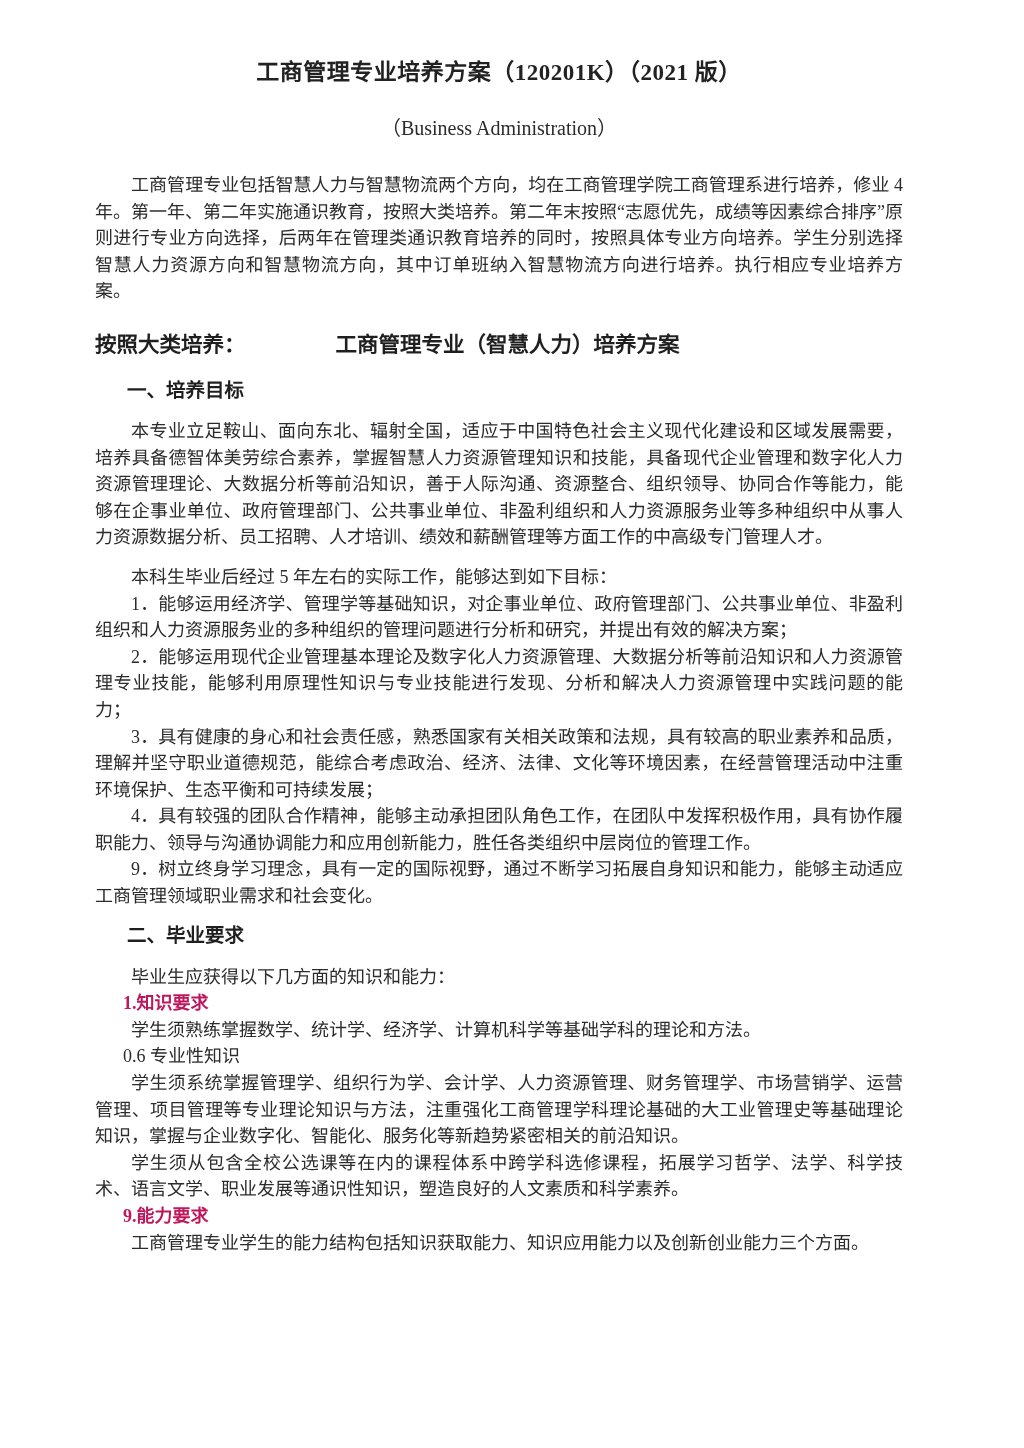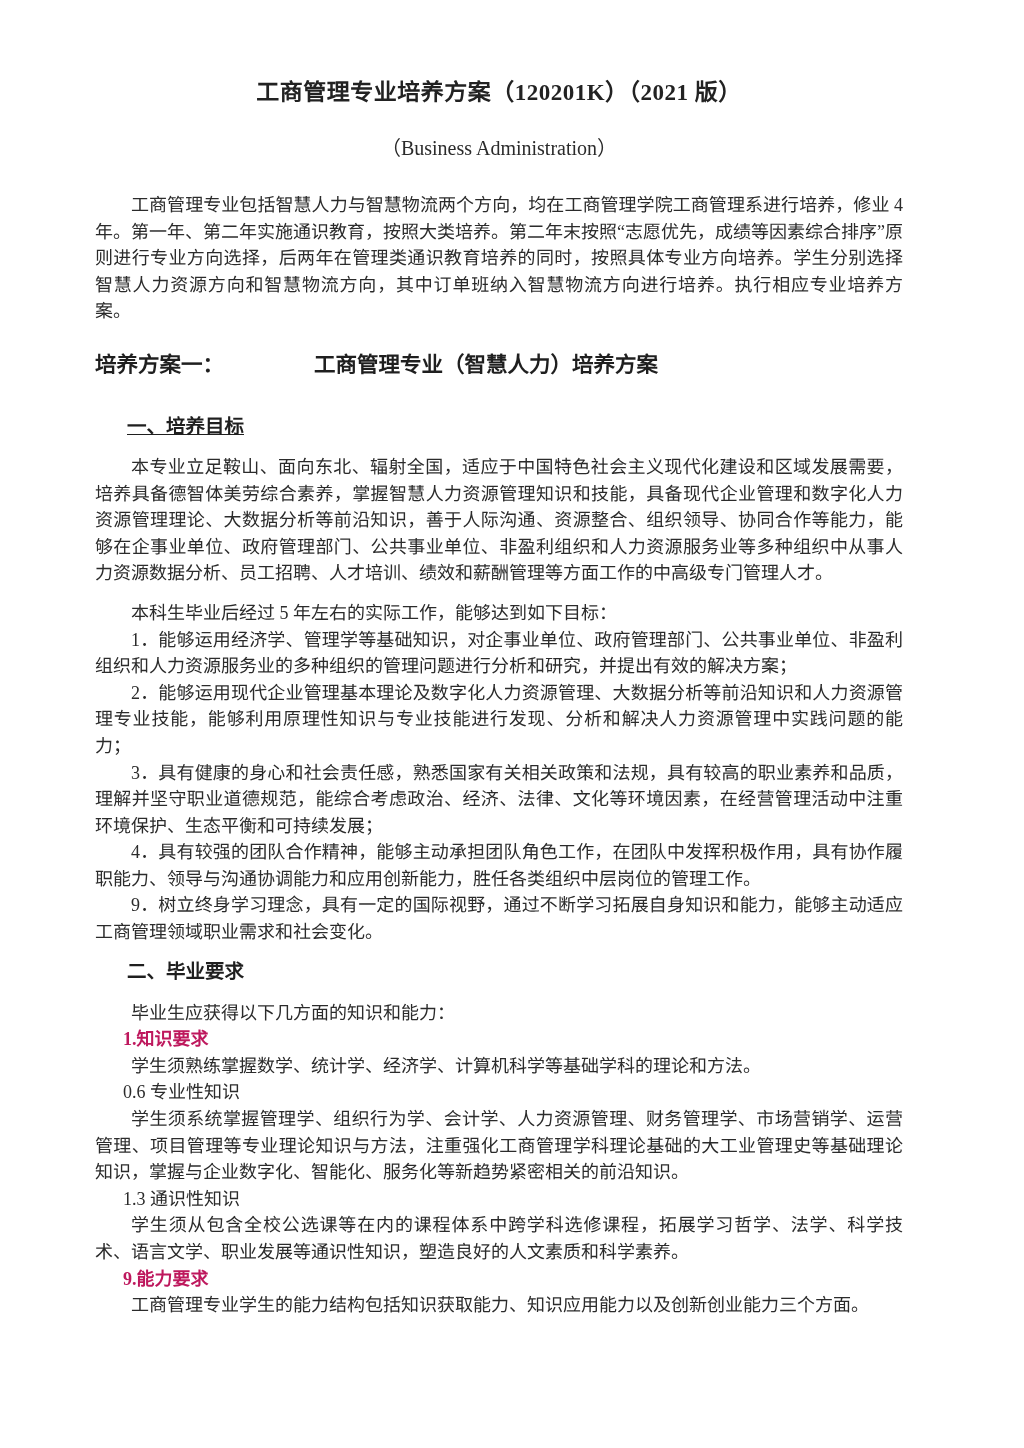--- a/index.html
+++ b/index.html
@@ -8,21 +8,21 @@
     width: 1024px;
     height: 1448px;
     font-family: "Liberation Serif", "DejaVu Serif", serif;
     color: #2b2b2b;
     overflow: hidden;
   }
   .page {
     width: 997px;
     height: 1448px;
     background: #ffffff;
-    padding: 78px 94px 0 95px;
+    padding: 58px 94px 0 95px;
     overflow: hidden;
   }
   .doc-title {
     text-align: center;
     font-size: 23px;
     font-weight: bold;
     line-height: 30px;
     letter-spacing: 0.5px;
     color: #222;
   }
@@ -54,21 +54,21 @@
   }
   .plan-label { margin-right: 90px; }
   h3.sec-heading {
     font-family: "Liberation Sans", "DejaVu Sans", sans-serif;
     font-weight: bold;
     font-size: 19.5px;
     line-height: 27px;
     padding-left: 32px;
     color: #1f1f1f;
   }
-  .sec1-heading { margin-top: 32px; text-decoration: underline; }
+  .sec1-heading { margin-top: 16px; }
   .sec2-heading { margin-top: 12px; }
   .p-overview { margin-top: 14px; }
   .p-lead { margin-top: 13px; }
   .p-lead2 { margin-top: 15px; }
   p.bold-label {
     font-size: 18px;
     line-height: 26.6px;
     font-weight: bold;
     text-indent: 1.55em;
     color: #be185d;
@@ -87,21 +87,21 @@
 
   <h1 class="doc-title">工商管理专业培养方案（120201K）（2021 版）</h1>
 
   <h2 class="doc-subtitle">（Business Administration）</h2>
 
   <div class="intro-wrap">
     <p class="body">工商管理专业包括智慧人力与智慧物流两个方向，均在工商管理学院工商管理系进行培养，修业 4 年。第一年、第二年实施通识教育，按照大类培养。第二年末按照“志愿优先，成绩等因素综合排序”原则进行专业方向选择，后两年在管理类通识教育培养的同时，按照具体专业方向培养。学生分别选择智慧人力资源方向和智慧物流方向，其中订单班纳入智慧物流方向进行培养。执行相应专业培养方案。</p>
   </div>
 
   <div class="plan-heading">
-    <span class="plan-label">培养方案一：</span><span>工商管理专业（智慧人力）培养方案</span>
+    <span class="plan-label">按照大类培养：</span><span>工商管理专业（智慧人力）培养方案</span>
   </div>
 
   <div>
     <h3 class="sec-heading sec1-heading">一、培养目标</h3>
 
     <p class="body p-overview">本专业立足鞍山、面向东北、辐射全国，适应于中国特色社会主义现代化建设和区域发展需要，培养具备德智体美劳综合素养，掌握智慧人力资源管理知识和技能，具备现代企业管理和数字化人力资源管理理论、大数据分析等前沿知识，善于人际沟通、资源整合、组织领导、协同合作等能力，能够在企事业单位、政府管理部门、公共事业单位、非盈利组织和人力资源服务业等多种组织中从事人力资源数据分析、员工招聘、人才培训、绩效和薪酬管理等方面工作的中高级专门管理人才。</p>
 
     <p class="body p-lead">本科生毕业后经过 5 年左右的实际工作，能够达到如下目标：</p>
 
     <p class="body">1．能够运用经济学、管理学等基础知识，对企事业单位、政府管理部门、公共事业单位、非盈利组织和人力资源服务业的多种组织的管理问题进行分析和研究，并提出有效的解决方案；</p>
@@ -116,20 +116,19 @@
 
     <p class="body p-lead2">毕业生应获得以下几方面的知识和能力：</p>
 
     <p class="bold-label">1.知识要求</p>
 
     <p class="body">学生须熟练掌握数学、统计学、经济学、计算机科学等基础学科的理论和方法。</p>
 
     <p class="sub-label">0.6 专业性知识</p>
     <p class="body">学生须系统掌握管理学、组织行为学、会计学、人力资源管理、财务管理学、市场营销学、运营管理、项目管理等专业理论知识与方法，注重强化工商管理学科理论基础的大工业管理史等基础理论知识，掌握与企业数字化、智能化、服务化等新趋势紧密相关的前沿知识。</p>
 
-    <p class="sub-label">1.3 通识性知识</p>
     <p class="body">学生须从包含全校公选课等在内的课程体系中跨学科选修课程，拓展学习哲学、法学、科学技术、语言文学、职业发展等通识性知识，塑造良好的人文素质和科学素养。</p>
 
     <p class="bold-label">9.能力要求</p>
     <p class="body">工商管理专业学生的能力结构包括知识获取能力、知识应用能力以及创新创业能力三个方面。</p>
   </div>
 
 </div>
 
 </body></html>

